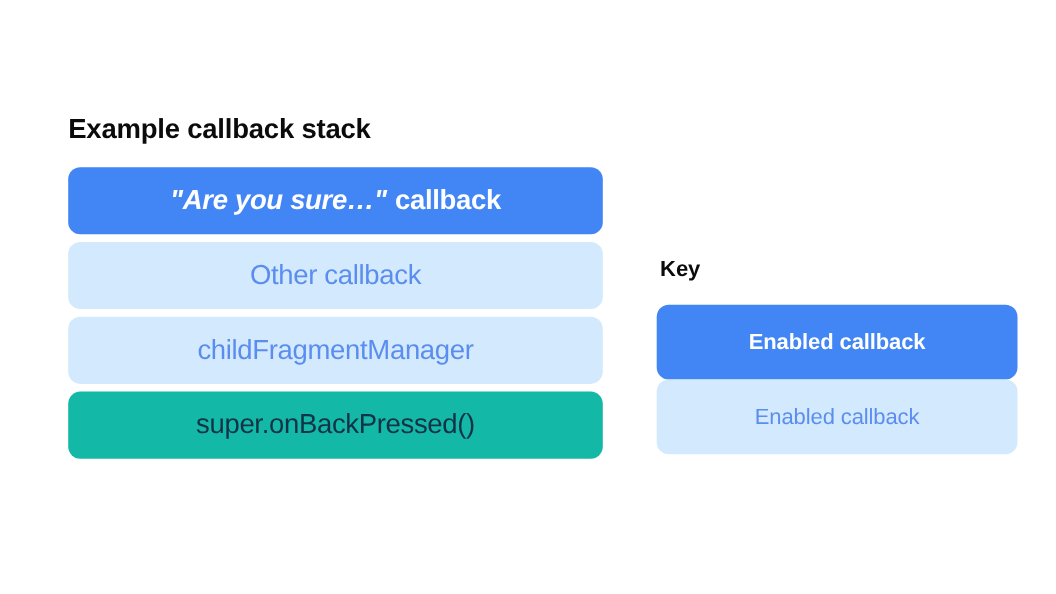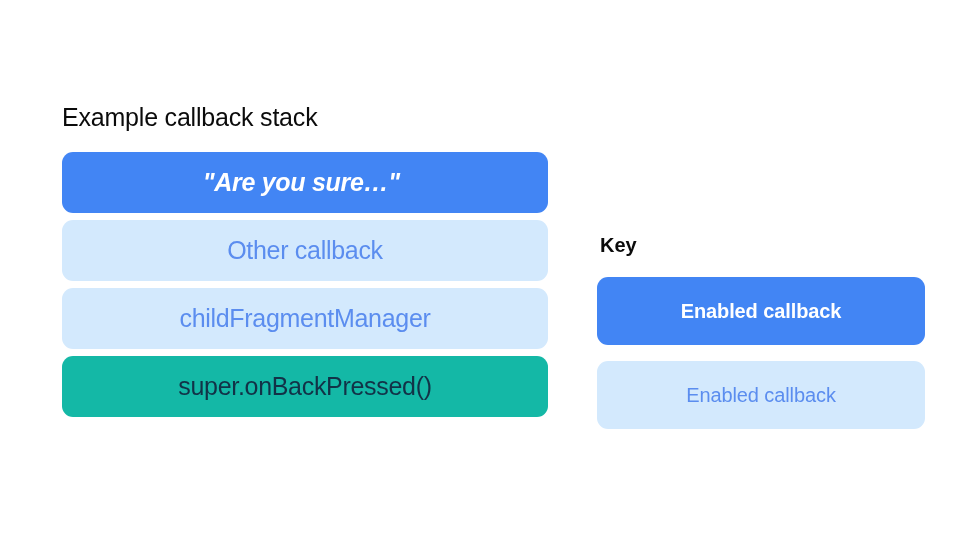--- a/index.html
+++ b/index.html
@@ -26,21 +26,21 @@
   
   .stack-panel {
     position: absolute;
     left: 62px;
     top: 100px;
     width: 486px;
   }
 
   .stack-title {
     font-size: 25px;
-    font-weight: 400;
+    font-weight: 700;
     letter-spacing: -0.2px;
     color: #0B0B0B;
     line-height: 34px;
     margin: 0 0 18px 0;
     white-space: nowrap;
   }
 
   .stack-list {
     display: flex;
     flex-direction: column;
@@ -101,41 +101,42 @@
     font-weight: 700;
     color: #0B0B0B;
     line-height: 26px;
     margin: 0 0 19px 3px;
     white-space: nowrap;
   }
 
   .key-list {
     display: flex;
     flex-direction: column;
-    gap: 16px;
+    gap: 0;
   }
 
   .key-list .bar {
     height: 68px;
     font-size: 20px;
     letter-spacing: -0.1px;
   }
 </style>
 </head>
 <body>
 
 <div class="canvas">
 
   <section class="stack-panel">
     <h1 class="stack-title">Example callback stack</h1>
 
     <div class="stack-list">
 
       <div class="bar enabled">
         <span class="quoted">"Are you sure…"</span>
+          <span>callback</span>
       </div>
 
       <div class="bar disabled">
         <span>Other callback</span>
       </div>
 
       <div class="bar disabled">
         <span>childFragmentManager</span>
       </div>
 

